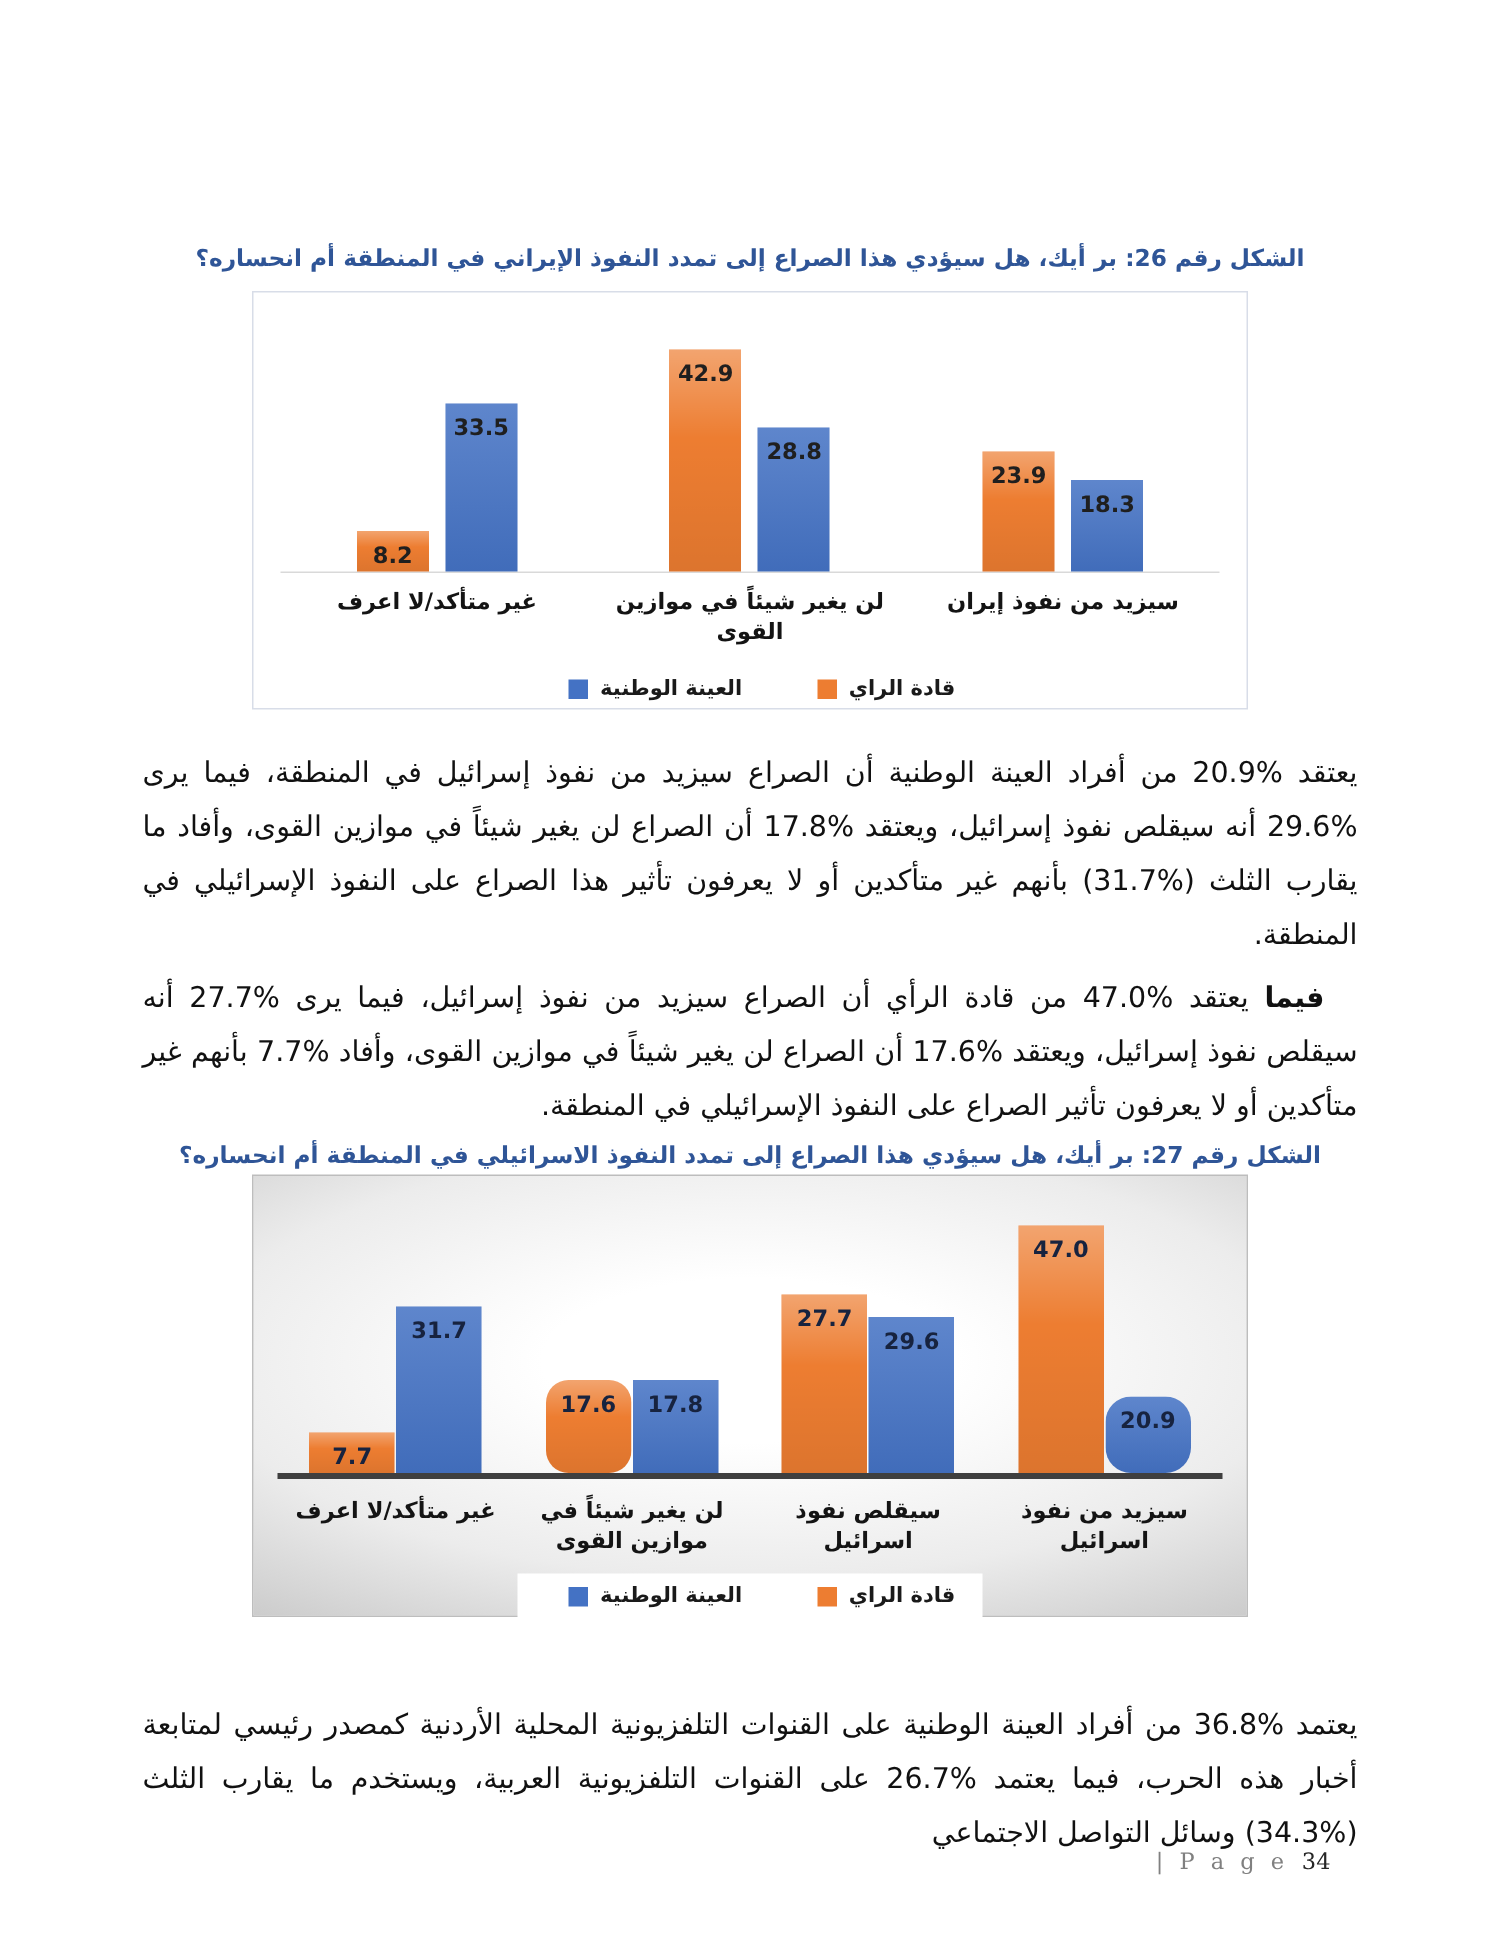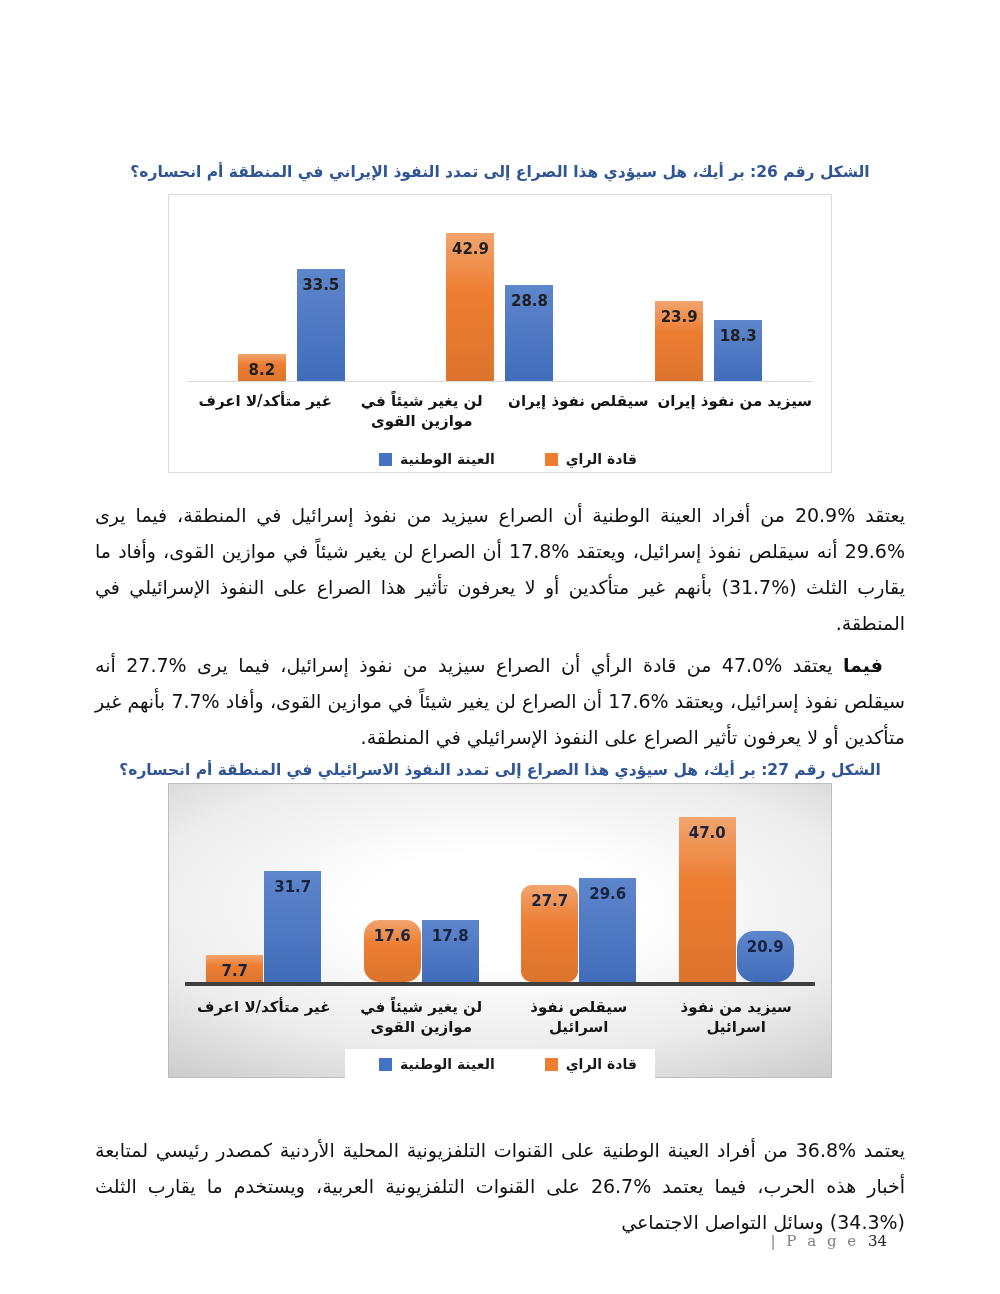--- a/index.html
+++ b/index.html
@@ -115,21 +115,20 @@
             <div class="bar s0" style="height: 27px; background-color: rgb(237, 125, 49);">
               <div class="val">8.2</div>
             </div>
             <div class="bar s1" style="height: 112px; background-color: rgb(68, 114, 196); padding-left: 38px;">
               <div class="val">33.5</div>
             </div>
           </div>
         </div>
       <div class="cats">
           <div class="cat">سيزيد من نفوذ إيران</div>
-          <div class="cat">سيقلص نفوذ إيران</div>
           <div class="cat">لن يغير شيئاً في موازين القوى</div>
           <div class="cat">غير متأكد/لا اعرف</div>
         </div>
       <div class="legend">
           <div class="legend-item">
             <span class="legend-label">قادة الراي</span>
             <span class="swatch" style="background-color: rgb(237, 125, 49);"></span>
           </div>
           <div class="legend-item">
             <span class="legend-label">العينة الوطنية</span>
@@ -148,21 +147,21 @@
       <div class="groups" style="height: 202px; justify-content: space-between;">
           <div class="group">
             <div class="bar s0" style="height: 165px; background-color: rgb(237, 125, 49);">
               <div class="val">47.0</div>
             </div>
             <div class="bar s1" style="height: 51px; background-color: rgb(68, 114, 196); border-radius: 17px;">
               <div class="val">20.9</div>
             </div>
           </div>
           <div class="group">
-            <div class="bar s0" style="height: 97px; background-color: rgb(237, 125, 49); border-radius: 11px;">
+            <div class="bar s0" style="height: 119px; background-color: rgb(237, 125, 49);">
               <div class="val">27.7</div>
             </div>
             <div class="bar s1" style="height: 104px; background-color: rgb(68, 114, 196);">
               <div class="val">29.6</div>
             </div>
           </div>
           <div class="group">
             <div class="bar s0" style="height: 62px; background-color: rgb(237, 125, 49); border-radius: 15px;">
               <div class="val">17.6</div>
             </div>

